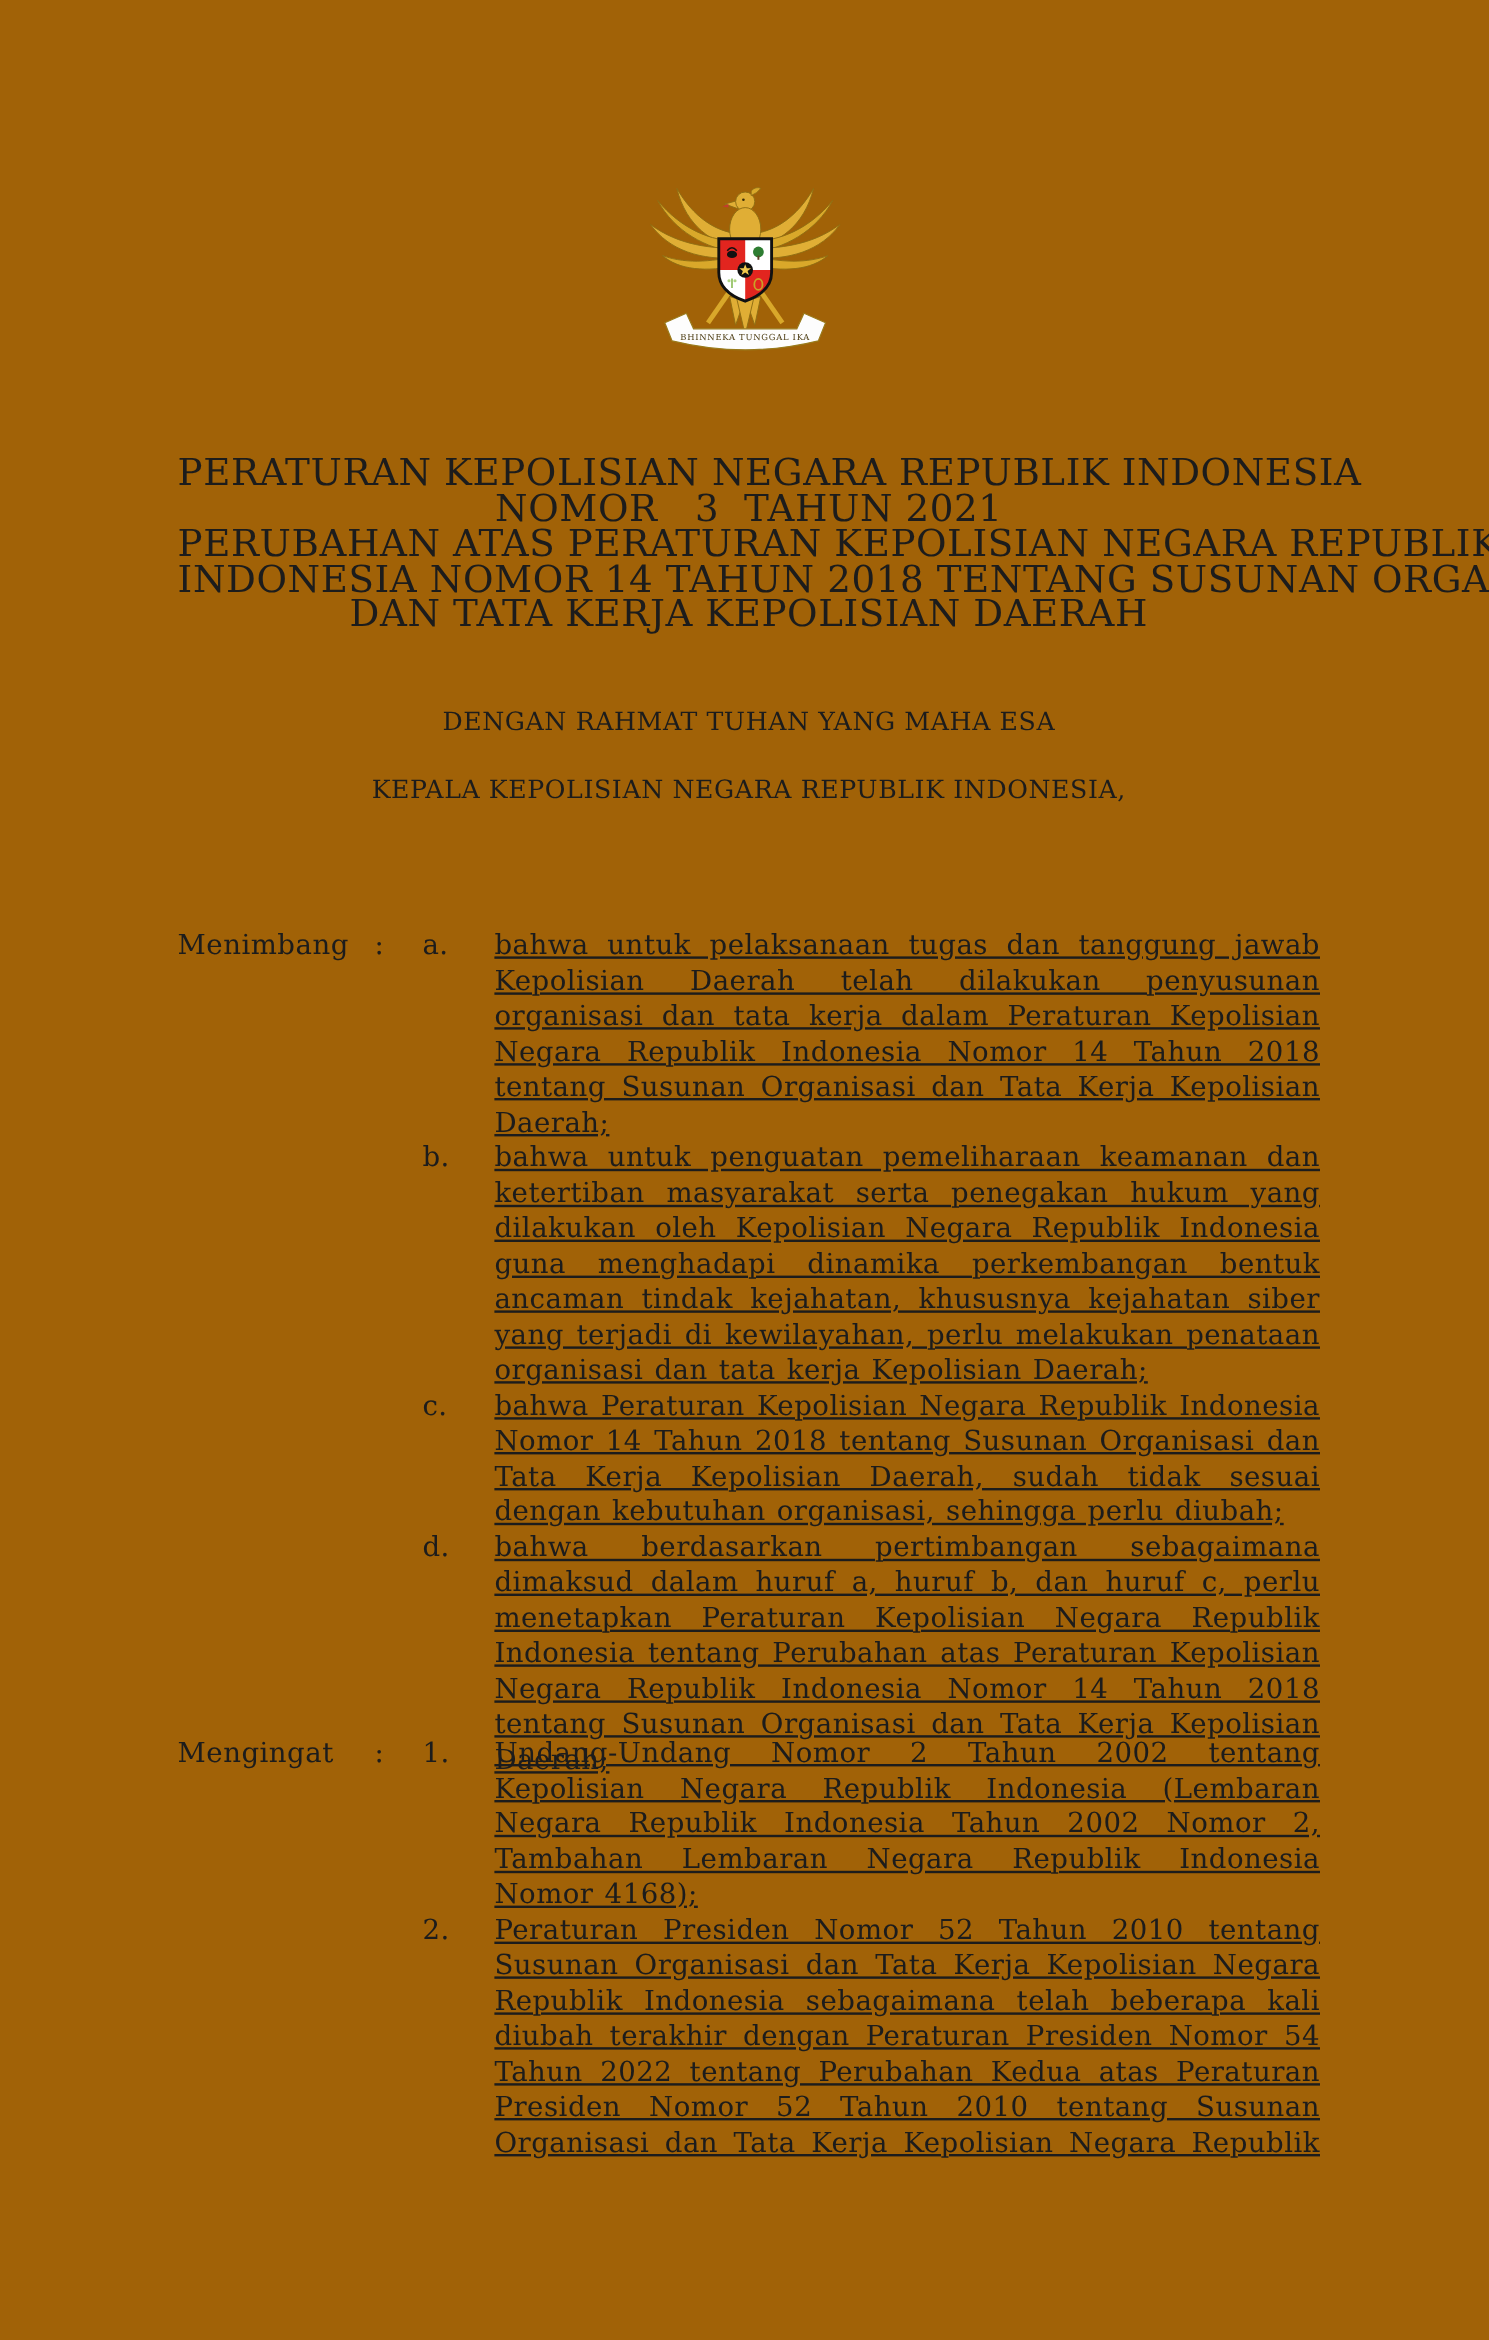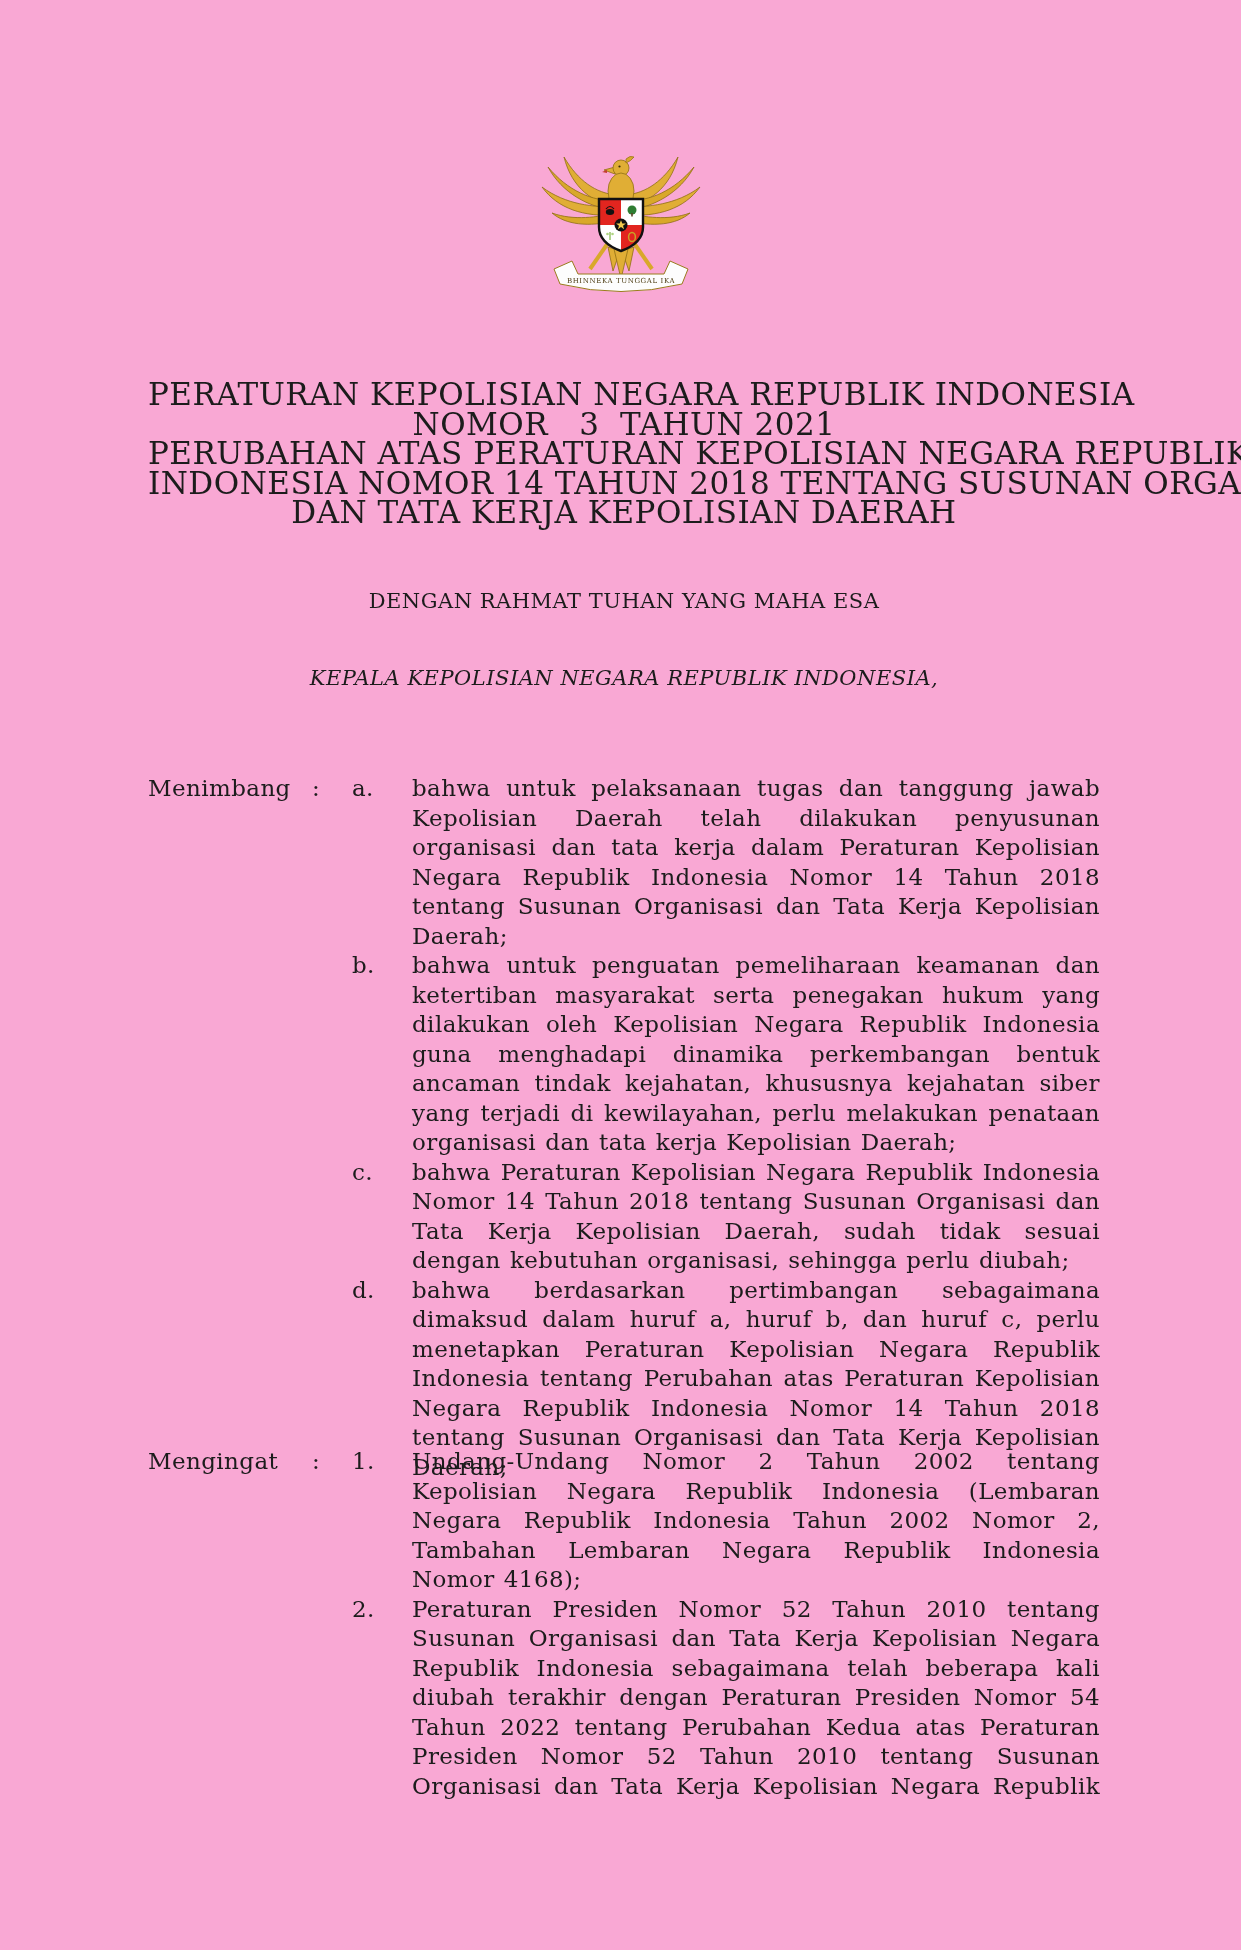--- a/index.html
+++ b/index.html
@@ -1,48 +1,48 @@
 <!DOCTYPE html>
 <html><head>
 <meta charset="utf-8">
 <style>
   html,body { margin:0; padding:0; background:#ffffff; }
   .page {
-    position:relative; width:1241px; height:1950px; background:#f9a8d4;
+    position:relative; width:1241px; height:1950px; background:#a16207;
     font-family:"DejaVu Serif","Liberation Serif",serif; color:#1c1c1c;
     overflow:hidden;
   }
   .emblem { position:absolute; top:143px; left:50%; transform:translateX(-50%); width:170px; height:150px; }
   .emblem svg { display:block; }
 
   .title-block {
     position:absolute; top:380px; left:148px; width:952px;
     text-align:center; font-size:31px; line-height:29.5px; letter-spacing:0.5px;
   }
   .title-line { white-space:pre; }
 
   .center-line {
     position:absolute; left:148px; width:952px; text-align:center;
     font-size:21px; line-height:29.5px; letter-spacing:0.5px; white-space:pre;
   }
   .invocation { top:587px; }
-  .issuer { top:664px;font-style:italic; }
+  .issuer { top:644px; }
 
   .clause {
     position:absolute; left:148px; width:952px;
     font-size:23px; line-height:29.5px; letter-spacing:0.4px;
     display:grid; grid-template-columns:164px 40px 1fr; align-items:start;
   }
   .menimbang { top:774px; }
   .mengingat { top:1447px; }
   .clause-label { text-align:left; }
   .clause-colon { text-align:left; }
   .clause-item { display:grid; grid-template-columns:60px 1fr; }
   .item-marker { text-align:left; }
-  .item-text { text-align:justify; word-spacing:1.5px; }
+  .item-text { text-align:justify; word-spacing:1.5px;text-decoration:underline; }
   
   .mengingat .clause-item:last-child .item-text { text-align-last:justify; }
 </style>
 </head>
 <body>
 
 <div class="page">
 
   <div class="emblem">
     <svg viewBox="0 0 170 150" width="170" height="150" xmlns="http://www.w3.org/2000/svg">

